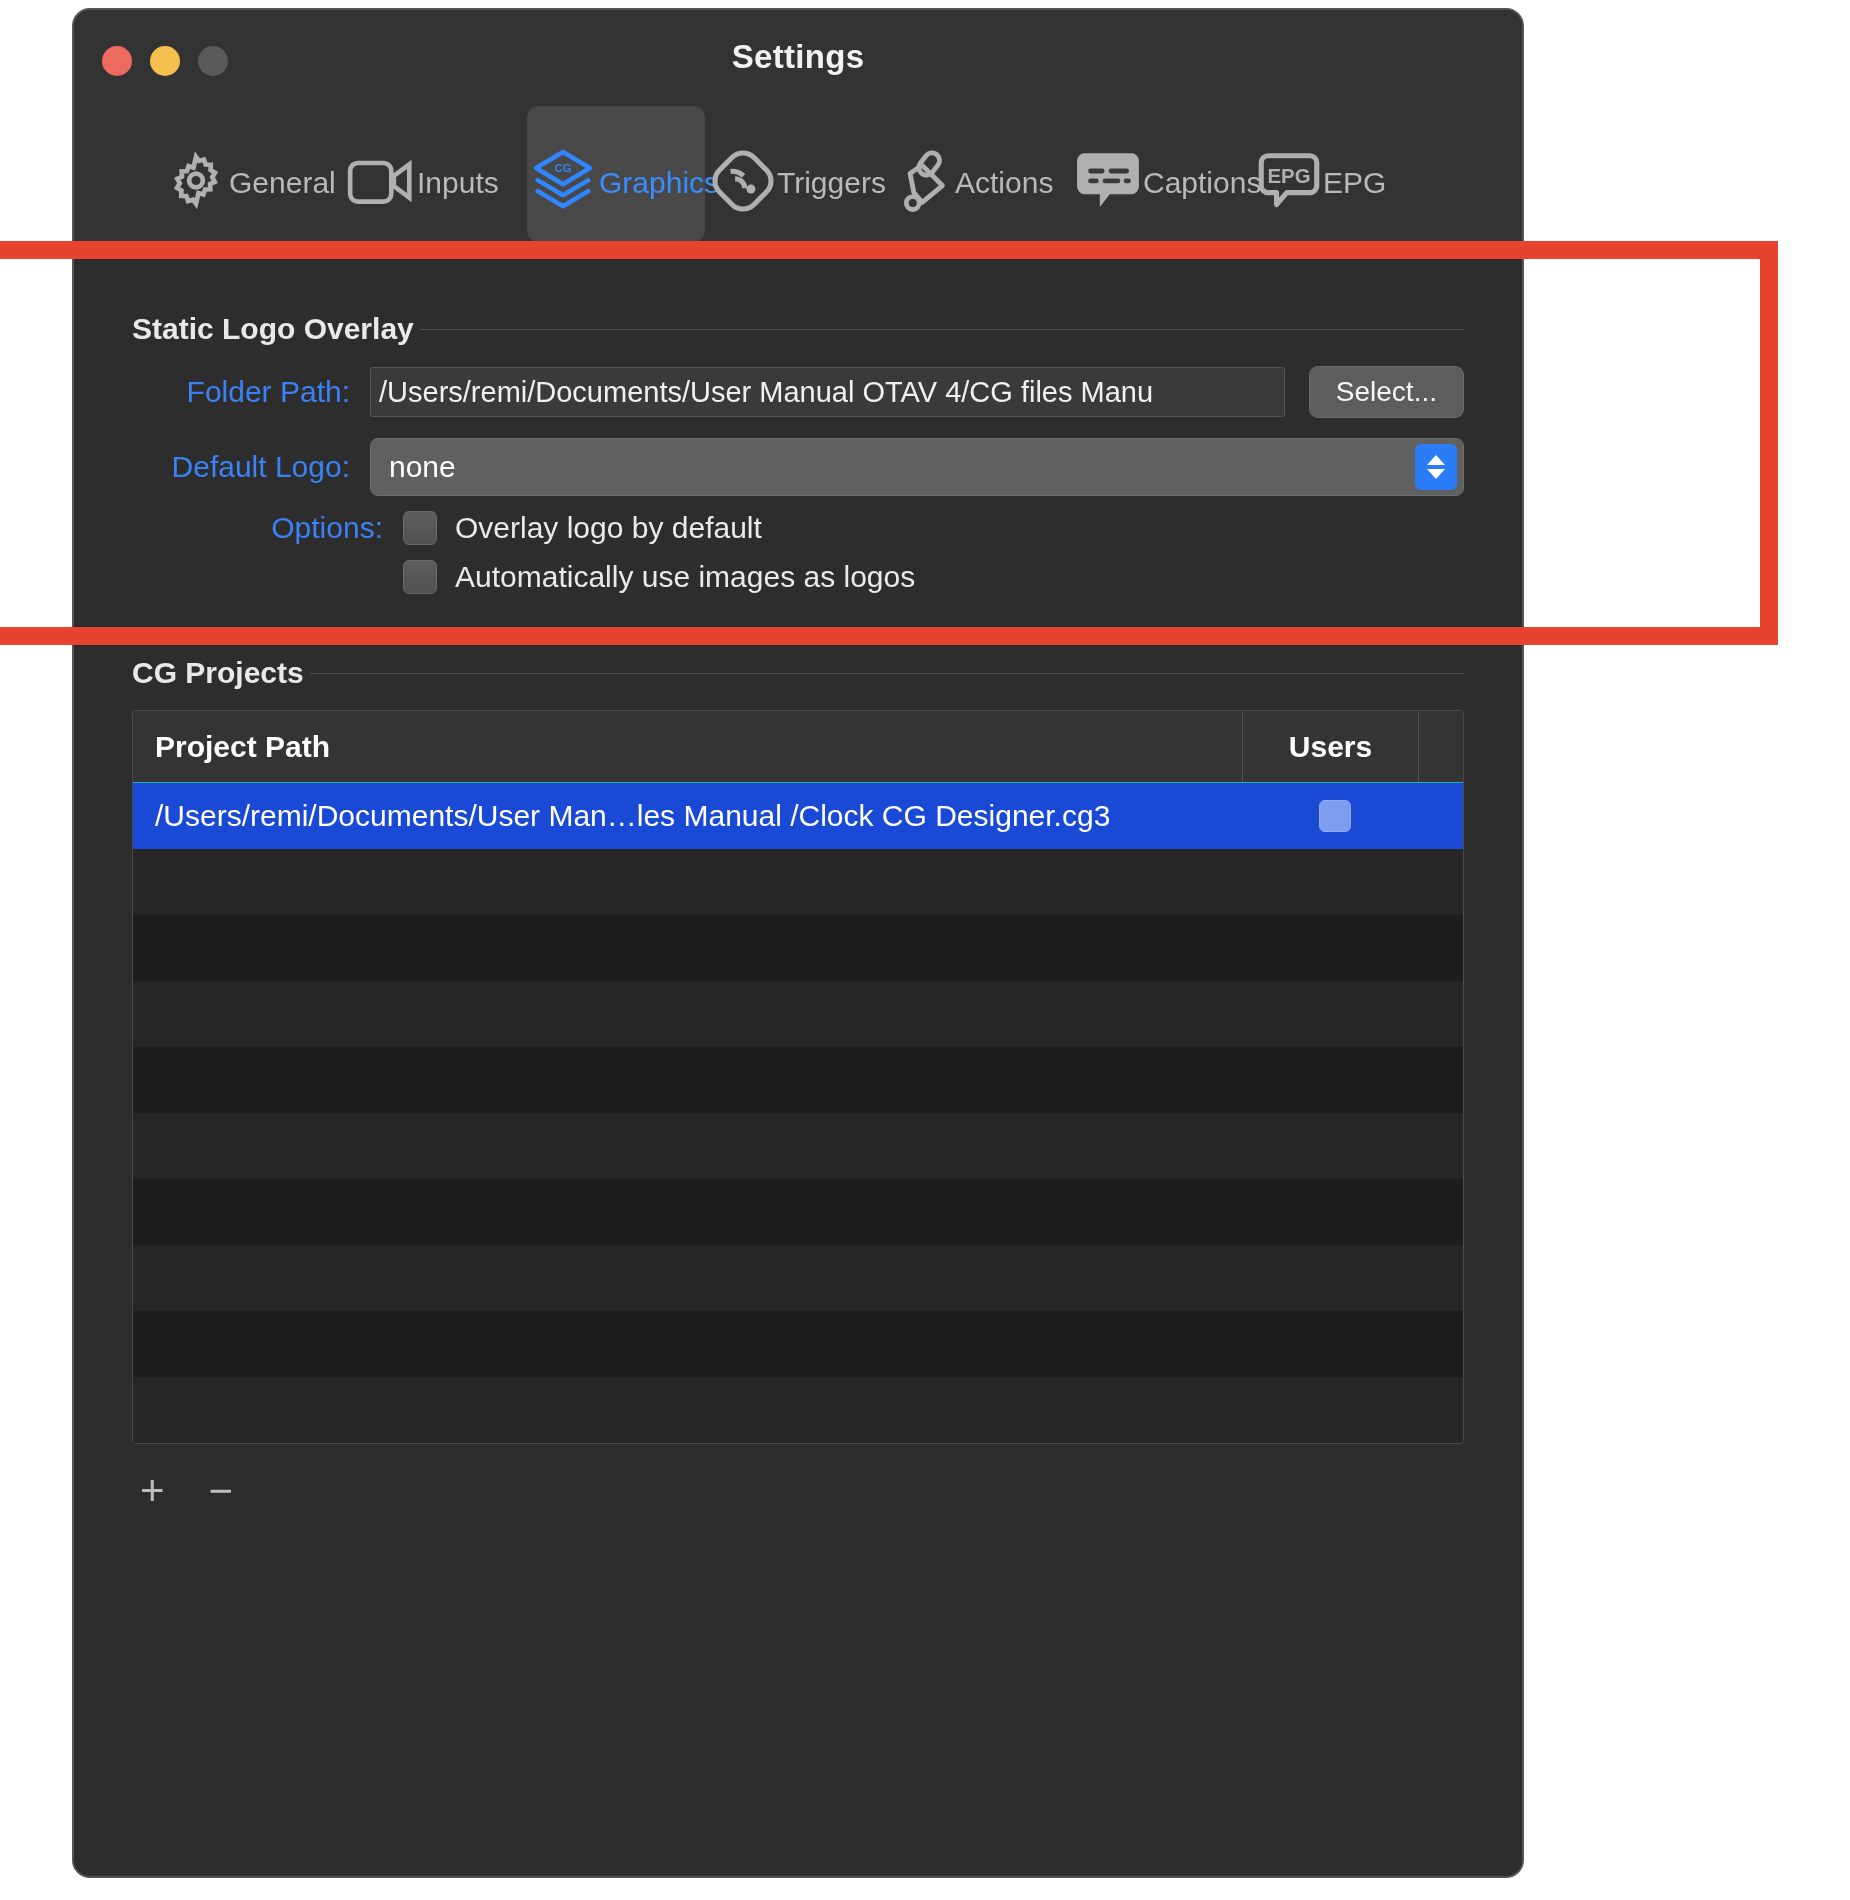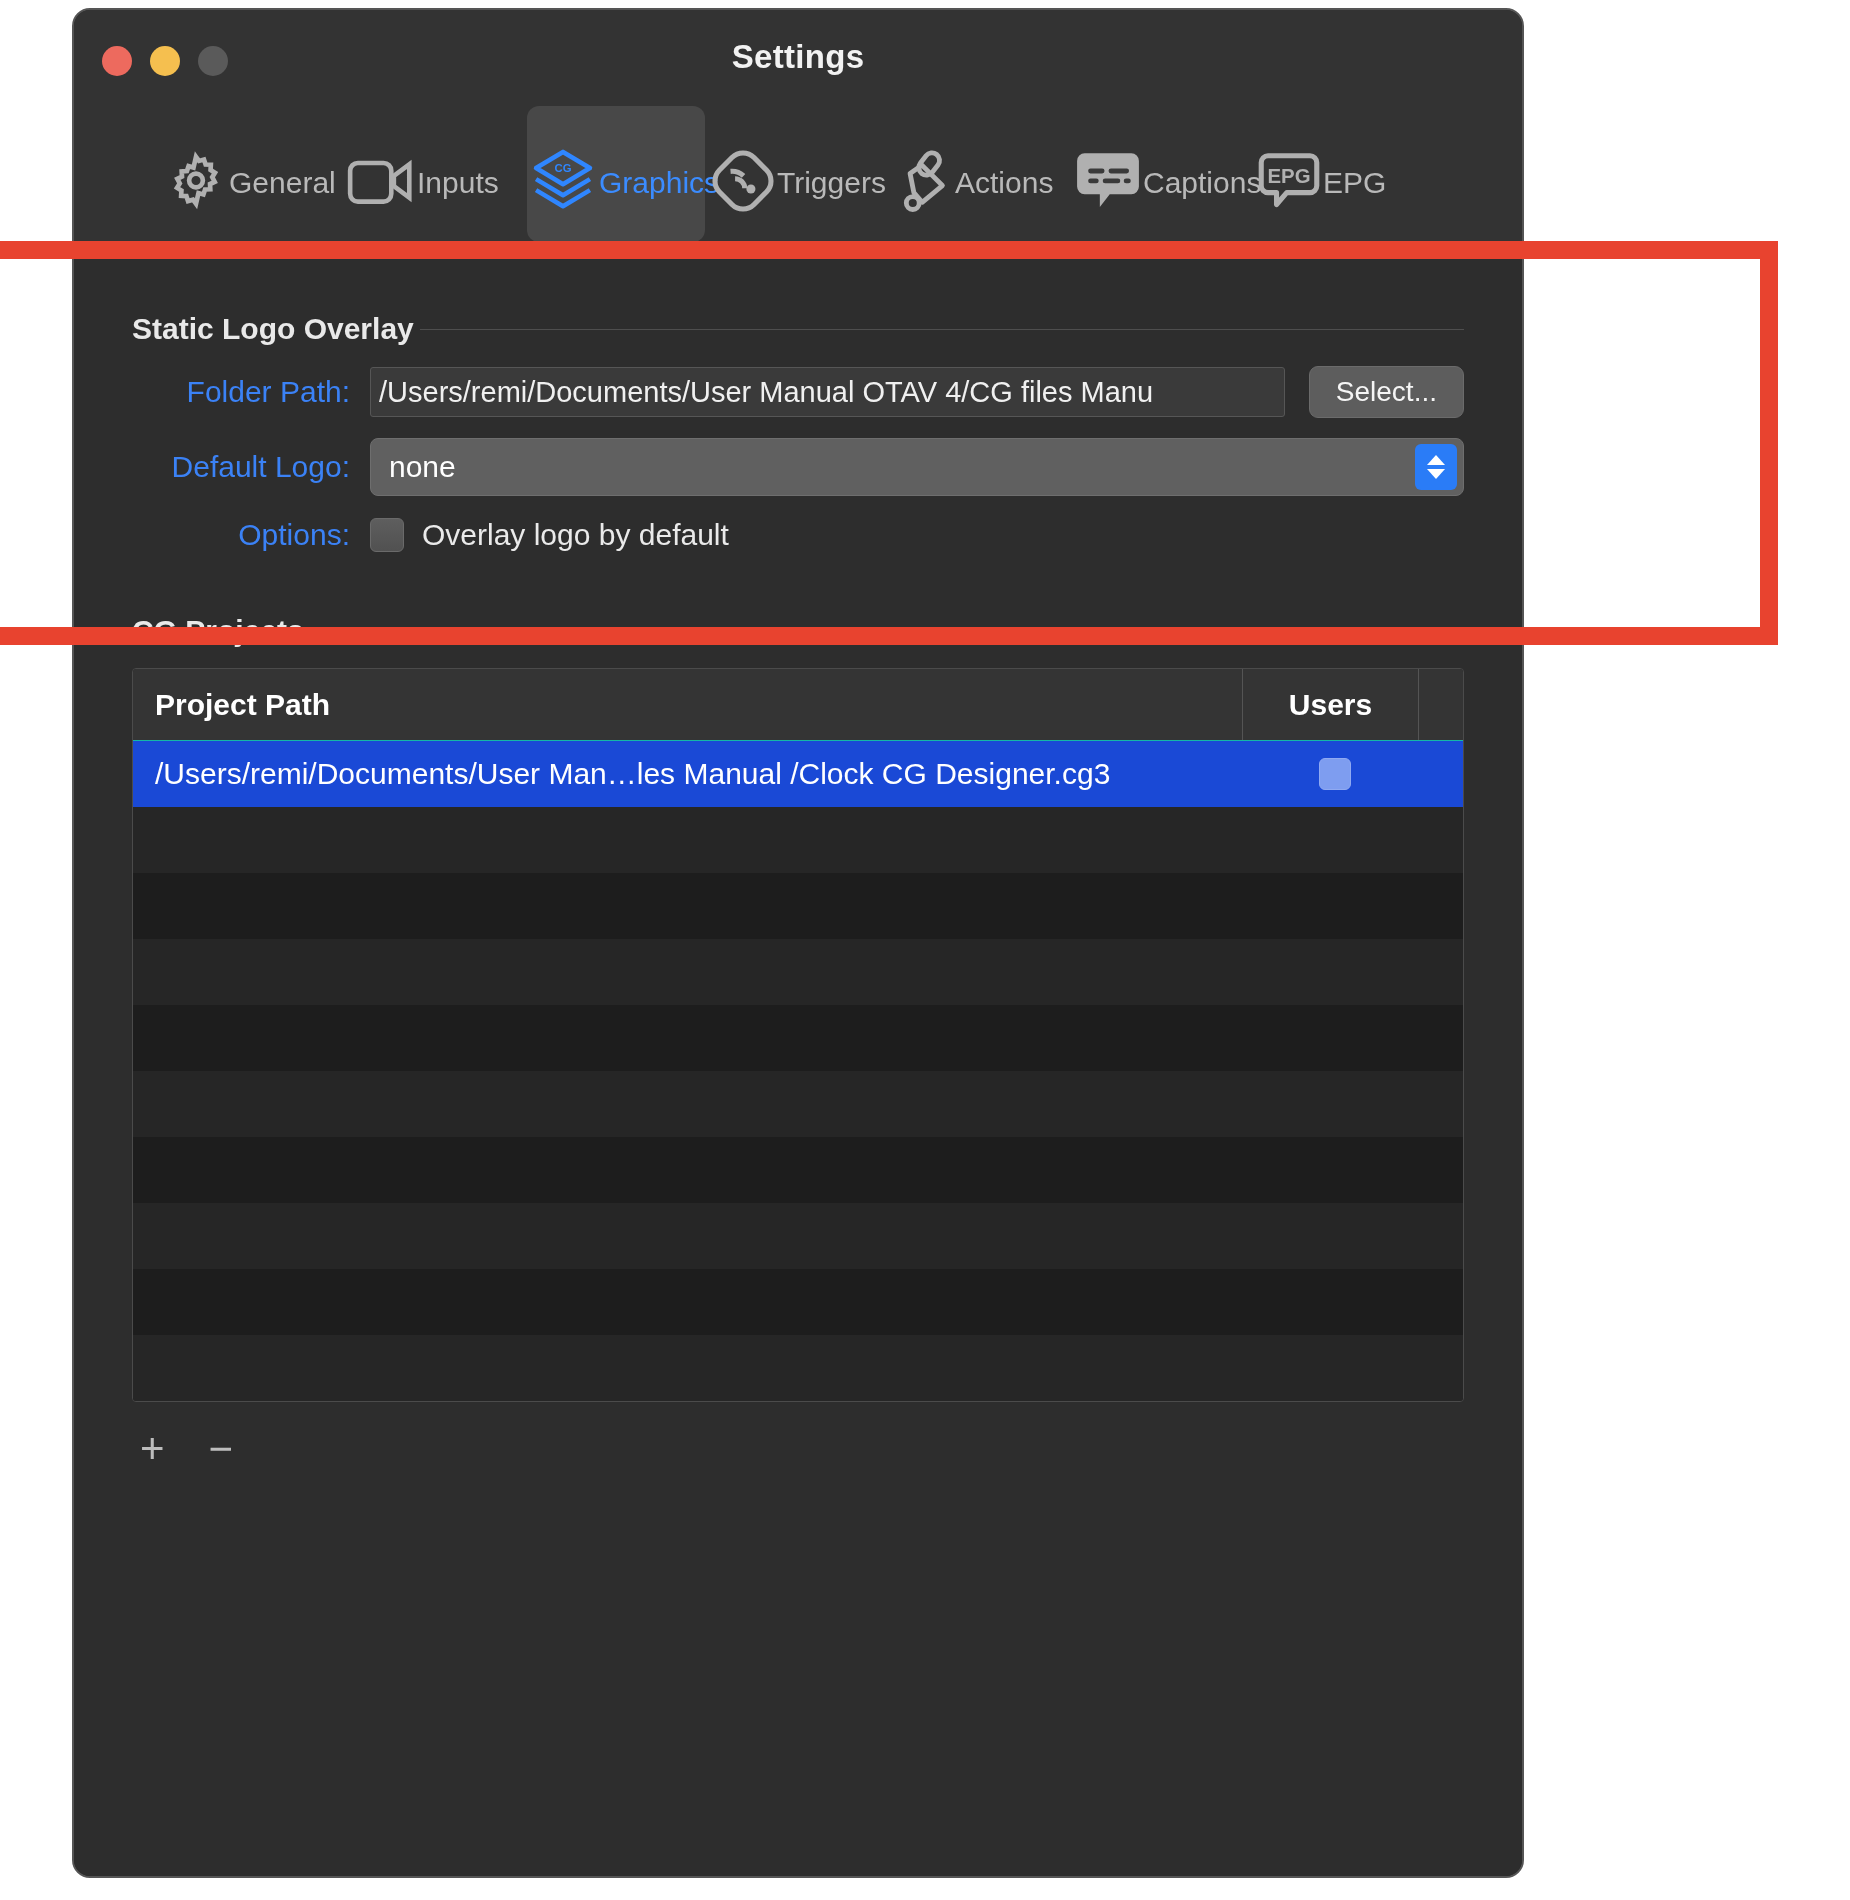--- a/index.html
+++ b/index.html
@@ -201,22 +201,22 @@
     border-left: 9px solid transparent;
     border-right: 9px solid transparent;
   }
   .popup-arrows .up   { border-bottom: 10px solid #fff; }
   .popup-arrows .down { border-top: 10px solid #fff; }
 
   
   .cb-row {
     display: flex;
     align-items: flex-start;
-    padding: 0 58px;
-    margin-top: 22px;
+    padding: 0 91px;
+    margin-top: 15px;
   }
   .cb-row.sub .form-label { visibility: hidden; }
   .checkbox {
     width: 34px; height: 34px;
     border-radius: 6px;
     background: linear-gradient(#5e5e5e, #515151);
     border: 1px solid #6a6a6a;
     flex: none;
   }
   .cb-text {
@@ -418,20 +418,25 @@
         </span>
       </div>
     </div>
 
     <div class="cb-row">
       <div class="form-label">Options:</div>
       <span class="checkbox"></span>
       <span class="cb-text">Overlay logo by default</span>
     </div>
 
+    <div class="cb-row sub">
+      <div class="form-label"></div>
+      <span class="checkbox"></span>
+      <span class="cb-text">Automatically use images as logos</span>
+    </div>
 
     <div style="height:62px"></div>
     <div class="section">
       <div class="section-title">CG Projects</div>
       <div class="section-rule"></div>
     </div>
 
     <div id="table-wrap">
       <div id="table-head">
         <div class="th th-path">Project Path</div>

